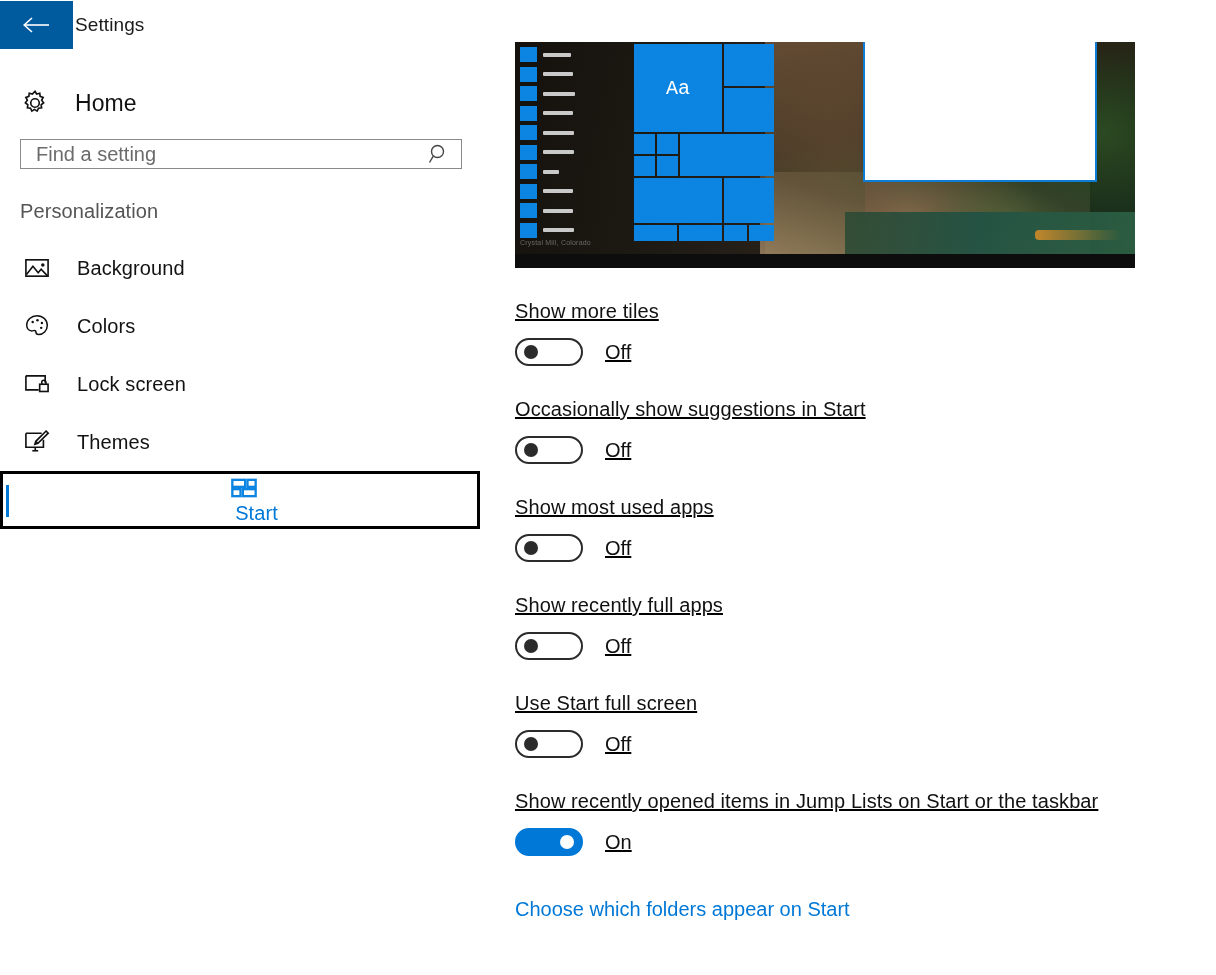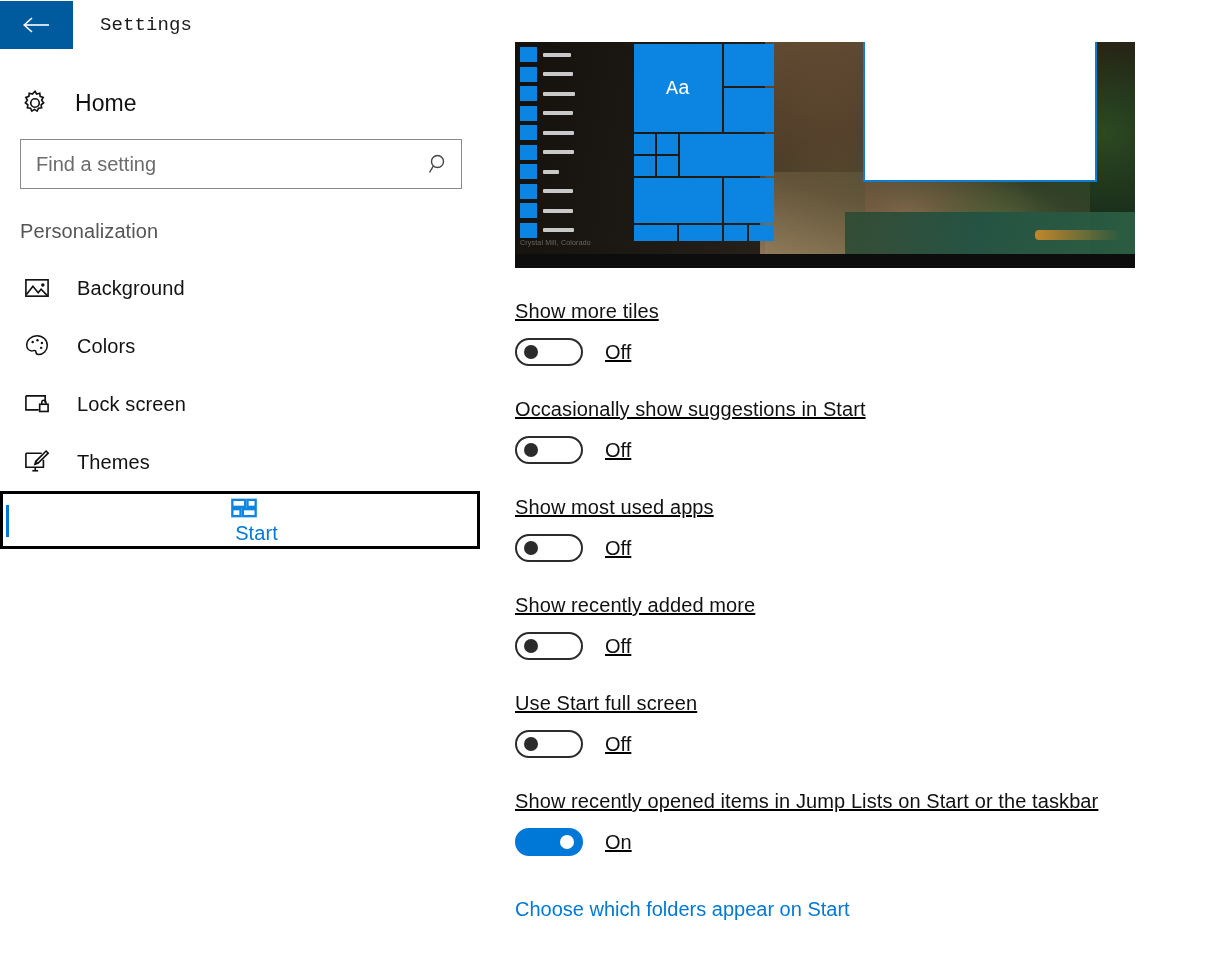--- a/index.html
+++ b/index.html
@@ -25,25 +25,24 @@
   }
   .back-btn {
     width: 73px; height: 48px;
     background: #005a9e;
     display: flex; align-items: center; justify-content: center;
     cursor: pointer;
     flex: 0 0 auto;
   }
   .back-btn svg { display: block; }
   .app-title {
-    margin-left: 27px;
+    margin-left: 2px;
     font-size: 19px;
     color: #1a1a1a;
     letter-spacing: .1px;
-    font-family: Liberation Mono, monospace;
   }
 
   
   .nav {
     position: absolute; left: 0; top: 49px;
     width: 500px; height: 926px;
     background: #ffffff;
   }
   .nav-home {
     display: flex; align-items: center;
@@ -52,21 +51,21 @@
     padding-left: 20px;
     cursor: pointer;
   }
   .nav-home .ico { width: 40px; display: flex; align-items: center; }
   .nav-home .txt {
     font-size: 23px; color: #111; margin-left: 15px; letter-spacing: .1px;
   }
 
   .search-wrap {
     margin: 13px 0 0 20px;
-    width: 442px; height: 50px;
+    width: 442px; height: 30px;
     border: 1px solid #8a8a8a;
     display: flex; align-items: center;
     background: #fff;
   }
   .search-wrap input {
     border: 0; outline: none;
     flex: 1 1 auto;
     height: 42px;
     padding: 0 12px 0 15px;
     font-size: 20px;
@@ -448,21 +447,21 @@
       <div class="toggle-row">
         <div class="toggle off">
             <span class="knob"></span>
           </div>
         <span class="toggle-state">Off</span>
       </div>
     </div>
 
     
     <div class="setting">
-      <div class="setting-label">Show recently added more</div>
+      <div class="setting-label">Show recently full apps</div>
       <div class="toggle-row">
         <div class="toggle off">
             <span class="knob"></span>
           </div>
         <span class="toggle-state">Off</span>
       </div>
     </div>
 
     
     <div class="setting">

